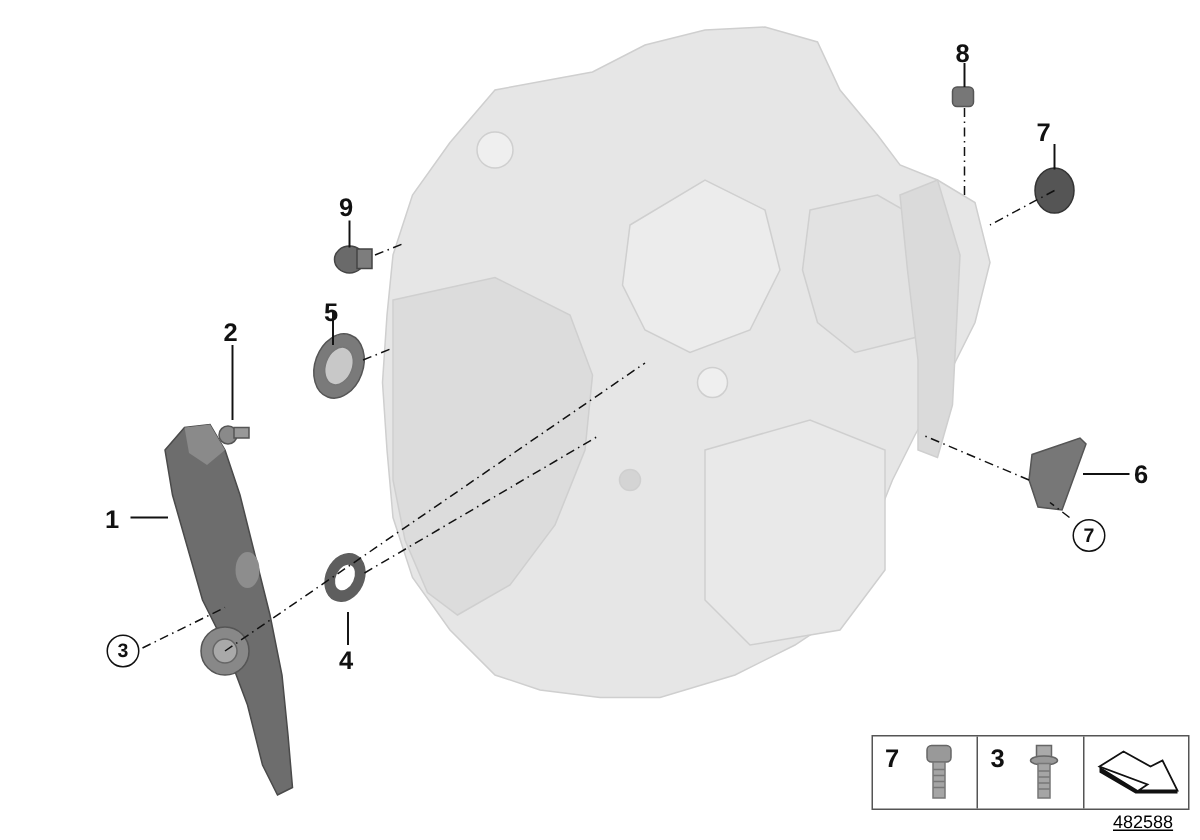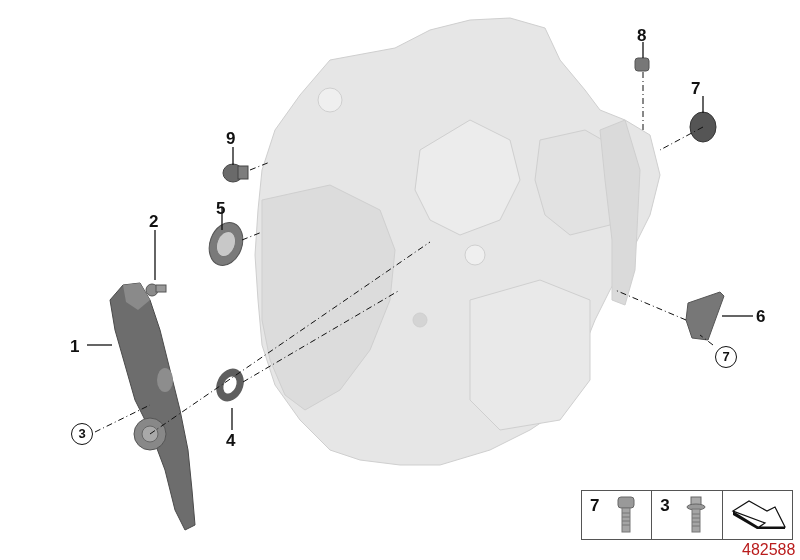--- a/index.html
+++ b/index.html
@@ -4,21 +4,21 @@
 <style>
   html,body{margin:0;padding:0;background:#fff;}
   body{width:800px;height:560px;position:relative;overflow:hidden;font-family:"Liberation Sans",sans-serif;}
   #stage{position:absolute;left:0;top:0;width:800px;height:560px;}
   .callout{position:absolute;font-weight:bold;font-size:17px;color:#111;line-height:1;}
   .circ{position:absolute;width:20px;height:20px;border:1.6px solid #111;border-radius:50%;font-size:13px;font-weight:bold;text-align:center;line-height:20px;color:#111;background:#fff;}
   .legend{position:absolute;left:581px;top:490px;width:210px;height:48px;border:1px solid #555;display:flex;}
   .lcell{position:relative;flex:1;border-right:1px solid #555;}
   .lcell:last-child{border-right:none;}
   .lnum{position:absolute;left:8px;top:5px;font-weight:bold;font-size:17px;color:#111;}
-  .docid{position:absolute;left:742px;top:541px;font-size:16px;color:#b91c1c;}
+  .docid{position:absolute;left:742px;top:541px;font-size:12px;color:#000000;text-decoration:underline;}
 </style>
 </head>
 <body>
 
 <div id="stage">
   <svg width="800" height="560" viewBox="0 0 800 560">
 
     <g fill="#e6e6e6" stroke="#cfcfcf" stroke-width="1">
       <path d="M300,95 L330,60 L395,48 L430,30 L470,20 L510,18 L545,28 L560,60 L585,90 L600,110 L625,120 L650,135 L660,175 L650,215 L630,255 L610,290 L595,320 L575,370 L560,410 L530,430 L490,450 L440,465 L400,465 L360,460 L330,450 L300,420 L275,385 L262,345 L258,300 L255,255 L258,210 L262,170 L275,130 Z"></path>
       <path d="M262,200 L330,185 L380,210 L395,250 L390,300 L370,350 L340,390 L305,410 L285,395 L270,360 L262,320 Z" fill="#dcdcdc"></path>

